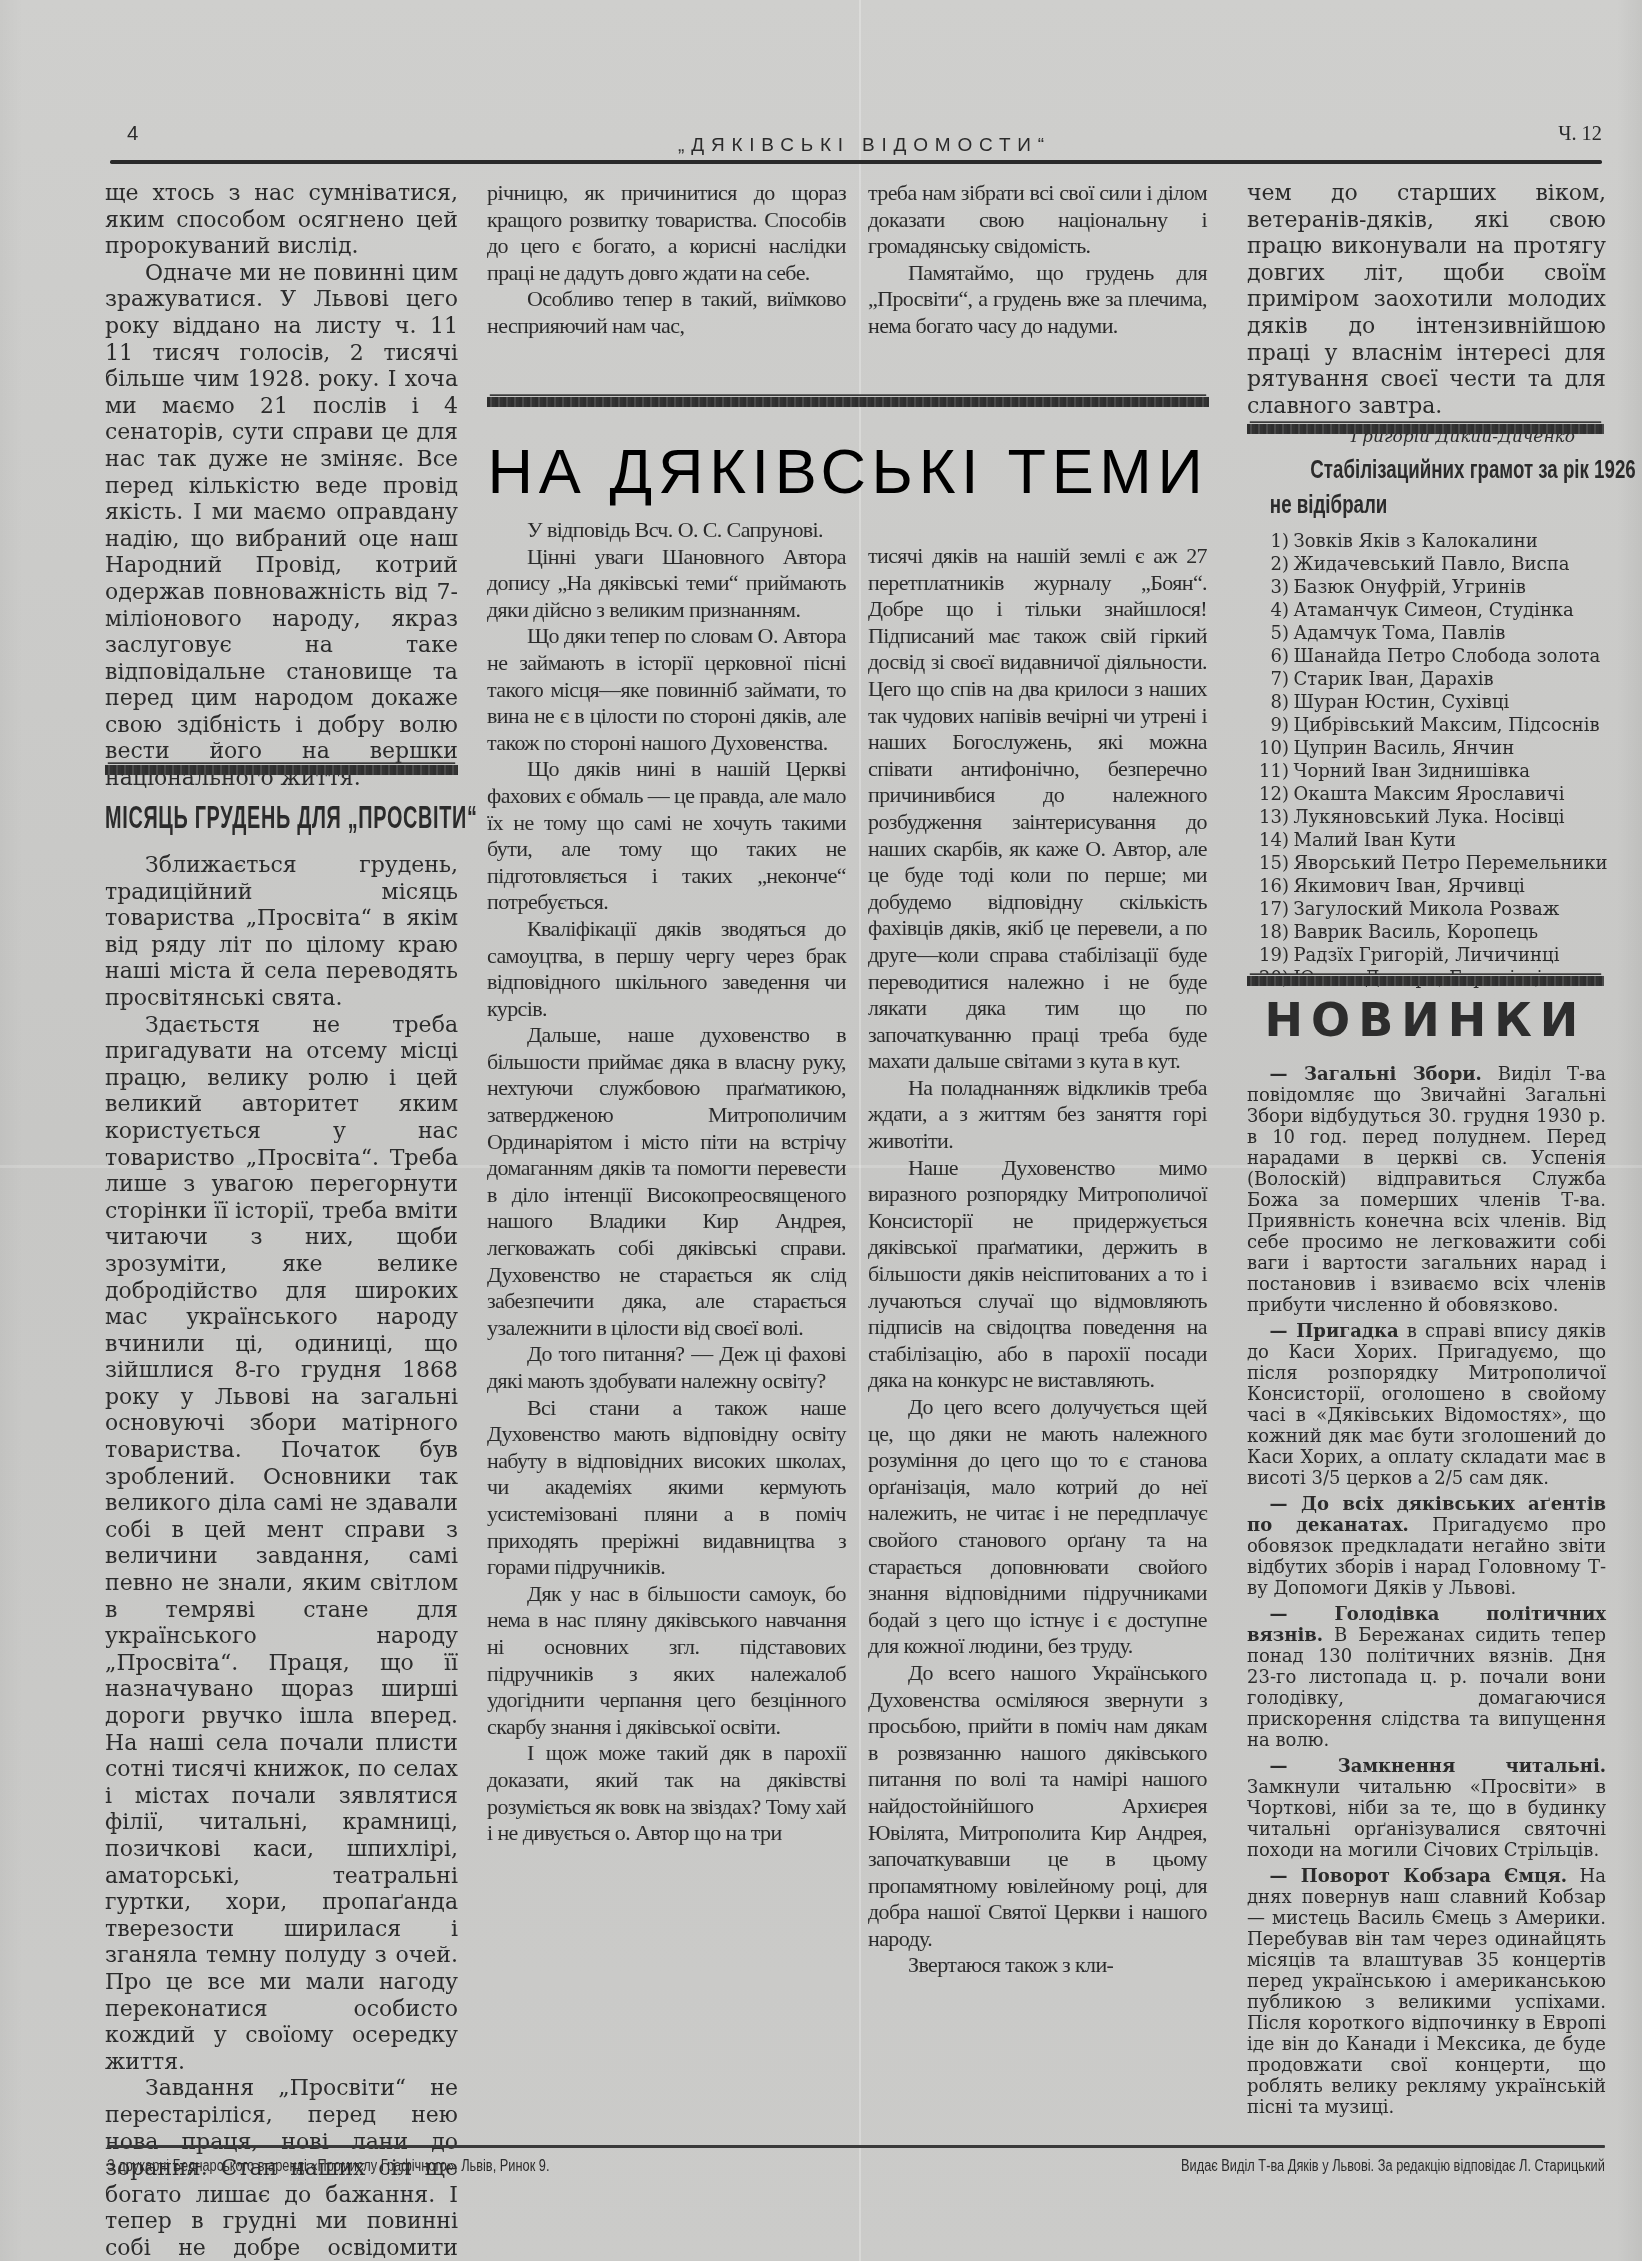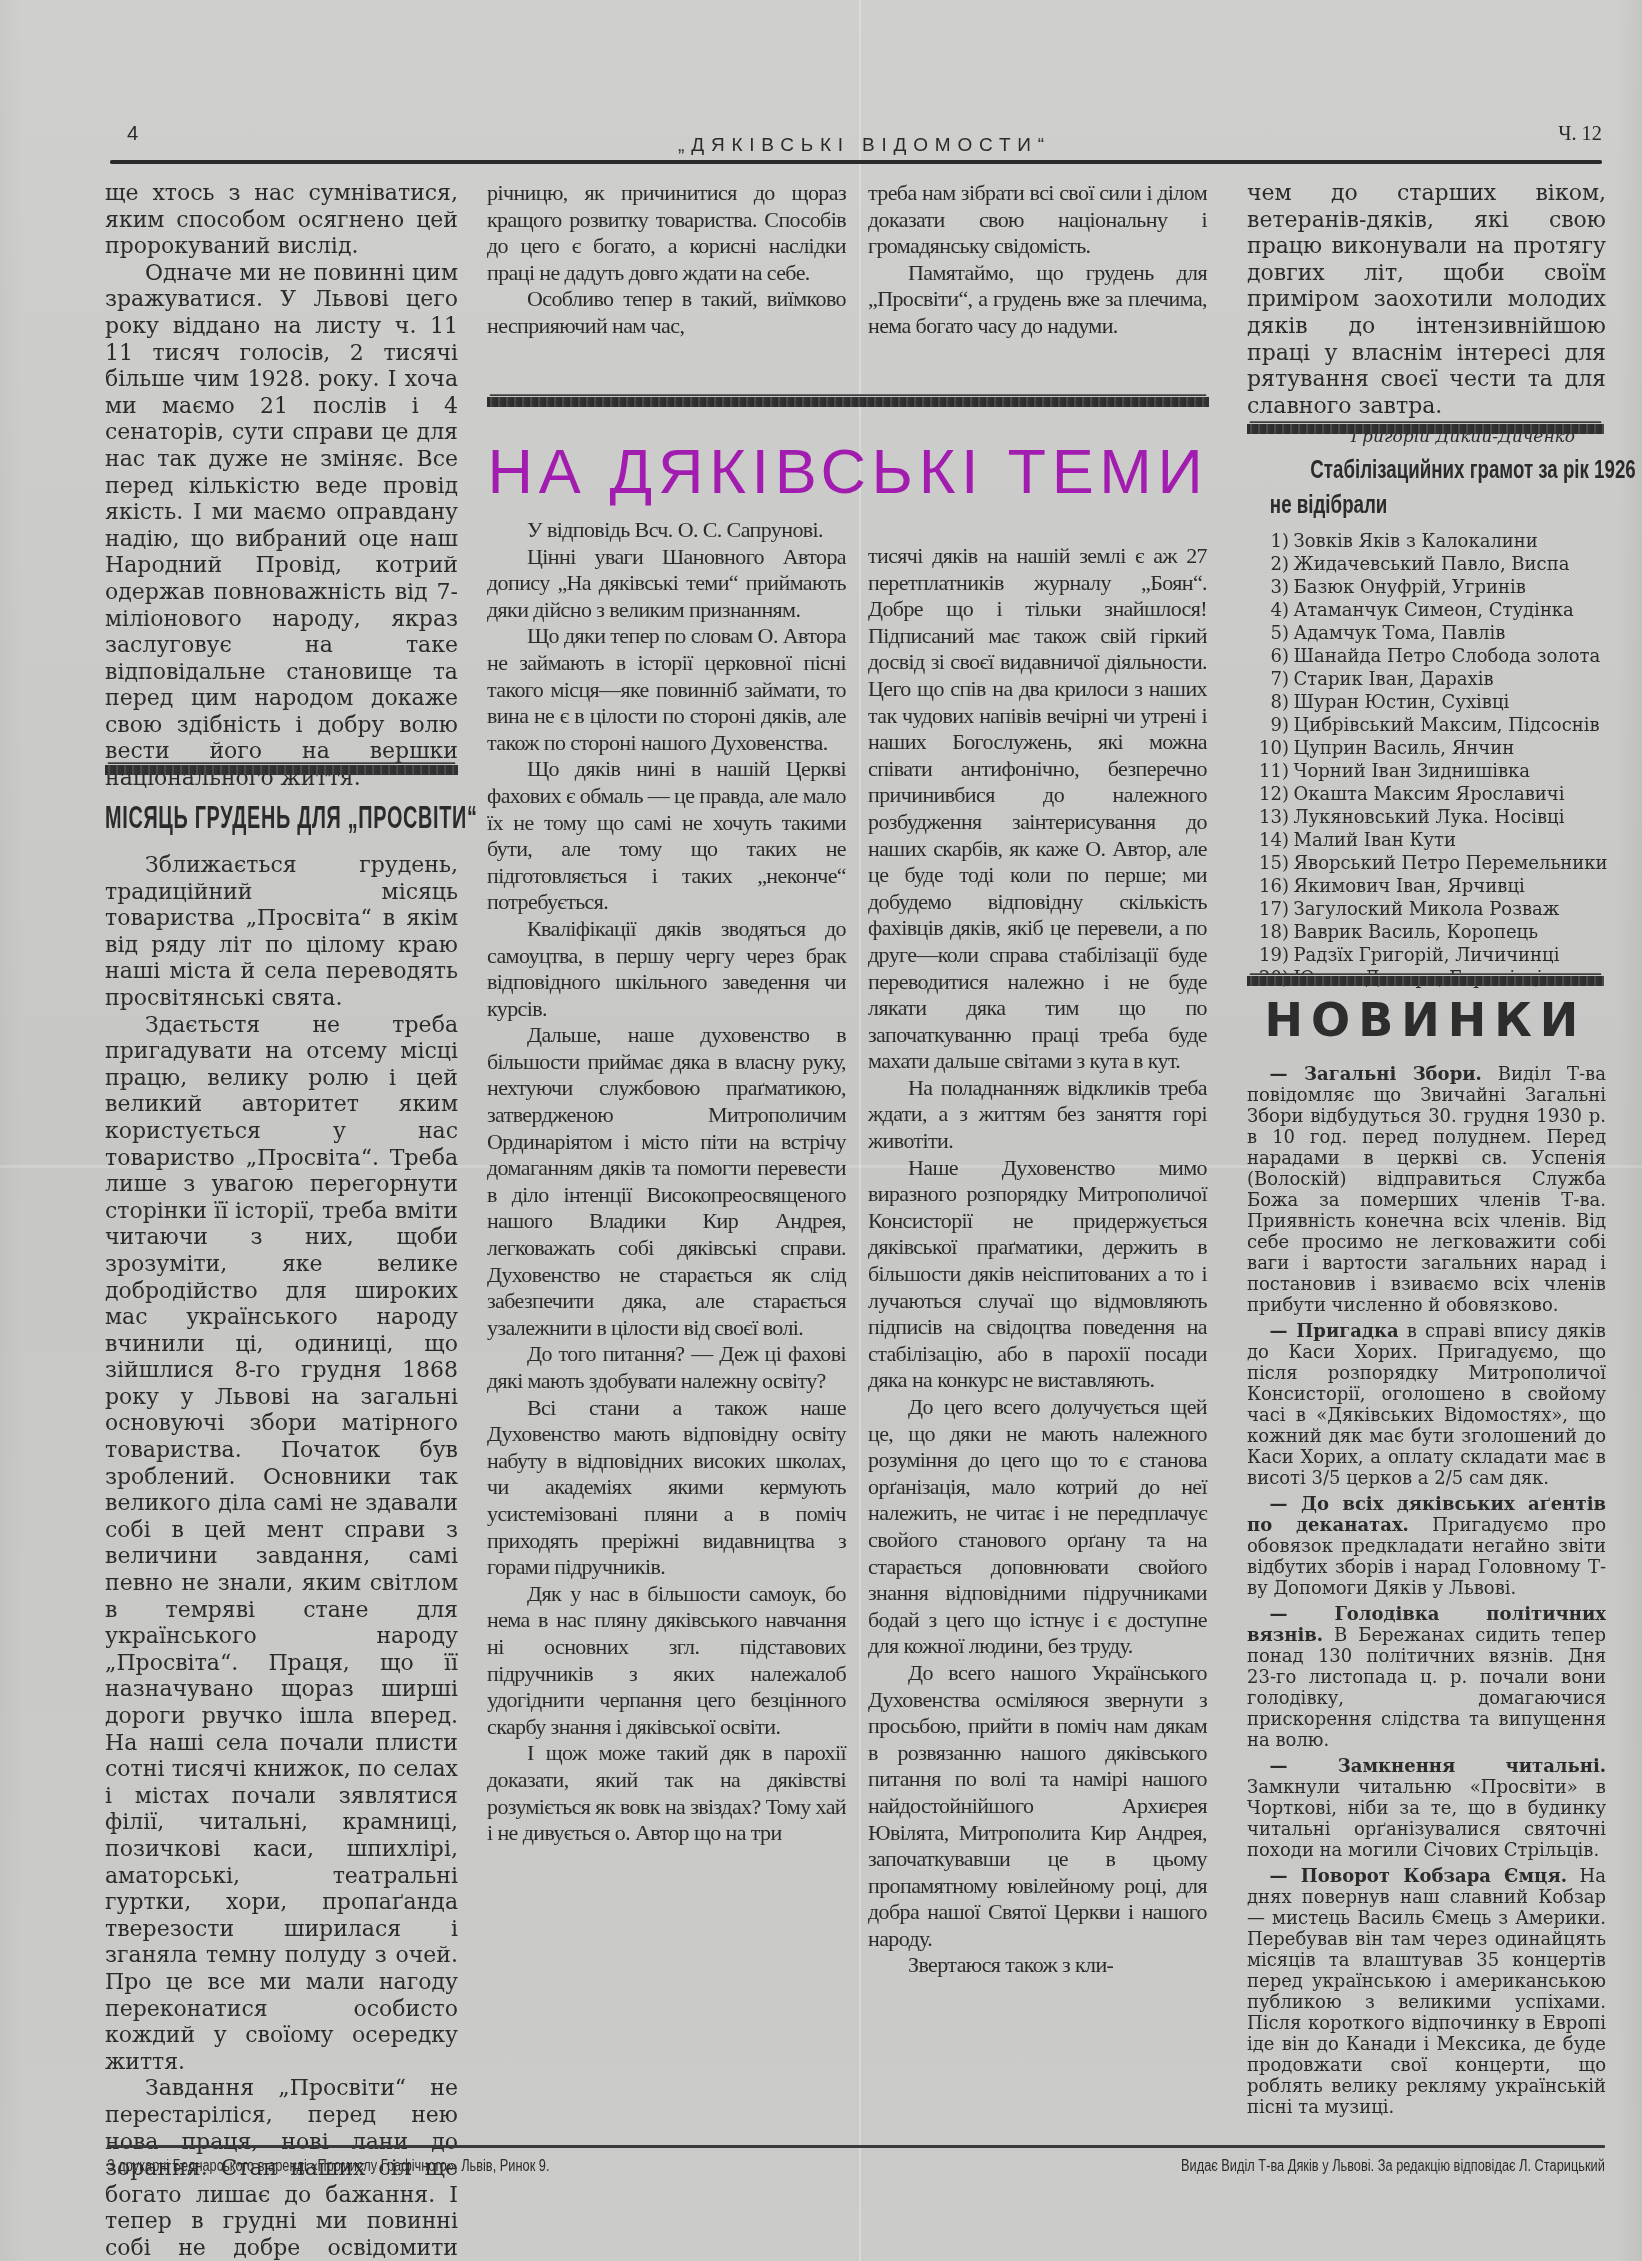--- a/index.html
+++ b/index.html
@@ -44,21 +44,21 @@
 
   .band { position: absolute; height: 10.2px; background: #3a3a3a;
     background-image: repeating-linear-gradient(90deg, #2e2e2e 0 3.4px, #4a4a4a 3.4px 5.1px, #333 5.1px 8px);
     border-top: 1.7px solid #c9c9c7; box-shadow: 0 -4.5px 0 -2.8px #3a3a3a; }
   .band1 { left: 105px; top: 764px; width: 353px; }
   .band2 { left: 487px; top: 396px; width: 722px; }
   .band3 { left: 1247px; top: 423px; width: 357px; }
   .band4 { left: 1247px; top: 975px; width: 357px; }
 
   .h-misyats { position: absolute; left: 105px; top: 797px; width: 353px; font-family: "Liberation Sans", sans-serif; font-weight: bold; font-size: 32px; line-height: 40px; text-align: center; transform: scaleX(0.62); transform-origin: left top; width: 570px; white-space: nowrap; letter-spacing: 1.1px; }
-  .h-temy { position: absolute; left: 487px; top: 435px; width: 722px; text-align: center; font-family: "Liberation Sans", sans-serif; font-size: 63px; line-height: 73px; letter-spacing: 5.7px; color: #a21caf; }
+  .h-temy { position: absolute; left: 487px; top: 435px; width: 722px; text-align: center; font-family: "Liberation Sans", sans-serif; font-size: 63px; line-height: 73px; letter-spacing: 5.7px; color: #000000; }
   .h-stab { position: absolute; left: 1247px; top: 452px; width: 357px; text-align: left; font-family: "Liberation Sans", sans-serif; font-weight: bold; font-size: 26px; line-height: 35px; }
   .h-stab span { display: inline-block; transform: scaleX(0.72); white-space: nowrap; }
   .h-novynky { position: absolute; left: 1247px; top: 986px; width: 357px; text-align: center; font-family: "DejaVu Sans", sans-serif; font-weight: bold; font-size: 46px; line-height: 68px; letter-spacing: 8px; color: #2d2d2d; }
 
   .list { position: absolute; left: 1249px; top: 529px; width: 362px; font-family: "DejaVu Serif", serif; font-size: 18px; line-height: 23px; }
   .list .li { display: flex; white-space: nowrap; }
   .list .n { width: 40px; text-align: right; padding-right: 4.5px; flex: none; }
 
   .sig { text-align: right; font-style: italic; font-size: 17px; padding-right: 31px; margin-top: 3.4px; }
 

